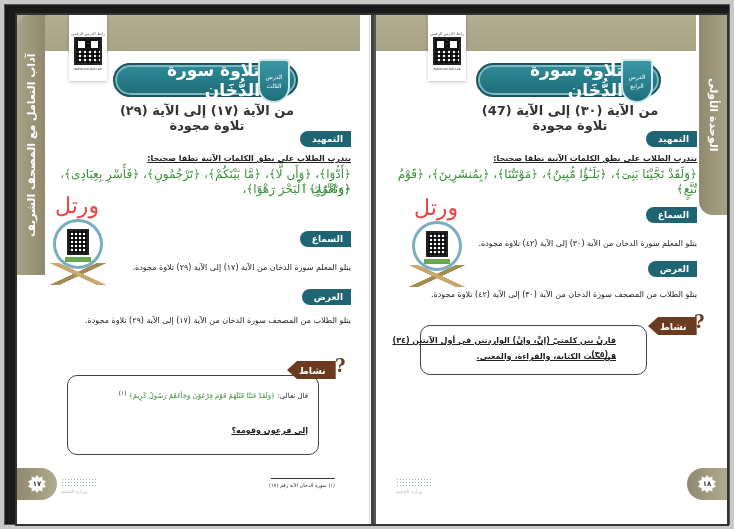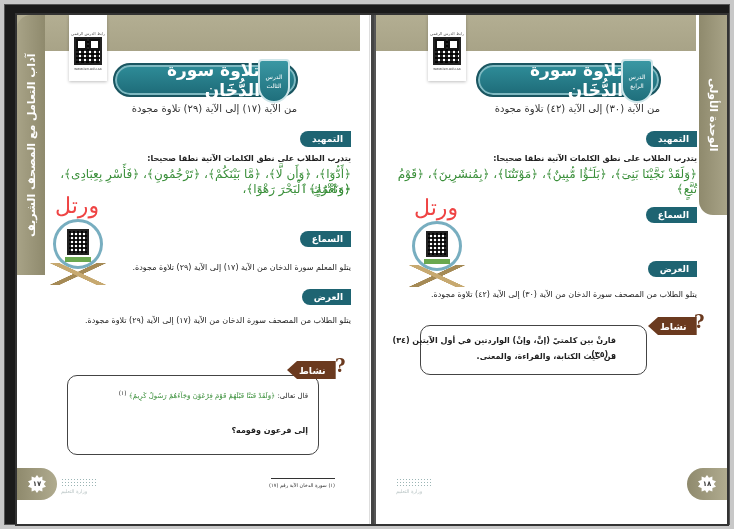--- a/index.html
+++ b/index.html
@@ -66,32 +66,32 @@
   .page.left .title-banner { left: 96px; }
   .page.right .title-banner { left: 100px; }
   .title-text { color: #fff; font-size: 17px; font-weight: bold; direction: rtl; }
   .lesson-shield {
     position: absolute; right: 6px; top: -6px; width: 32px; height: 44px;
     background: linear-gradient(#3a97a3, #1f6f7c); border: 2px solid #cfe6ea;
     border-radius: 4px 4px 16px 16px; color: #fff; font-size: 6px; text-align: center;
     display: flex; flex-direction: column; align-items: center; justify-content: center; line-height: 9px;
   }
   .subtitle {
-    position: absolute; top: 88px; font-size: 10px; font-weight: normal; color: #333; direction: rtl; 
+    position: absolute; top: 88px; font-size: 13px; font-weight: bold; color: #333; direction: rtl; text-align: center;
   }
   .page.left .subtitle { left: 100px; width: 180px; }
   .page.right .subtitle { left: 104px; width: 180px; }
 
   .sec-head {
     position: absolute; height: 16px; padding: 0 8px 0 12px;
     background: #1e6472; color: #fff; font-size: 9px; font-weight: bold;
     border-radius: 9px 0 0 9px; display: flex; align-items: center; direction: rtl;
   }
   .body-text { position: absolute; font-size: 8px; color: #222; direction: rtl; text-align: right; line-height: 14px; }
-  .body-text.bold { font-weight: bold; }
+  .body-text.bold { font-weight: bold; text-decoration: underline; }
   .quran { color: #3a8f3a; font-size: 12px; direction: rtl; text-align: right; line-height: 15px; position: absolute; }
 
   .wartil {
     position: absolute; width: 64px; height: 96px;
   }
   .wartil .word { position: absolute; top: 0; left: 8px; font-family: Liberation Serif, serif; font-size: 22px; color: #ef4444; }
   .wartil .ring {
     position: absolute; top: 26px; left: 6px; width: 50px; height: 50px; border-radius: 50%;
     border: 3px solid #78aec0; background: #fff;
   }
@@ -218,35 +218,36 @@
         <span class="url">www.ien.edu.sa</span>
       </div>
 
       <div class="title-banner">
         <span class="title-text">تلاوة سورة الدُّخَان</span>
         <div class="lesson-shield">
           <span>الدرس</span>
           <span>الرابع</span>
         </div>
       </div>
-      <div class="subtitle">من الآية (٣٠) إلى الآية (٤٢) تلاوة مجودة</div>
+      <div class="subtitle">من الآية (٣٠) إلى الآية (47) تلاوة مجودة</div>
 
       <div class="sec-head" style="right:30px; top:116px;">التمهيد</div>
       <div class="body-text bold" style="right:30px; top:137px; width:290px;">يتدرب الطلاب على نطق الكلمات الآتية نطقا صحيحا:</div>
       <div class="quran" style="right:30px; top:152px; width:300px;">﴿وَلَقَدْ نَجَّيْنَا بَنِىٓ﴾، ﴿بَلَـٰٓؤٌا مُّبِينٌ﴾، ﴿مَوْتَتُنَا﴾، ﴿بِمُنشَرِينَ﴾، ﴿قَوْمُ تُبَّعٍ﴾</div>
 
       <div class="wartil" style="left:30px; top:180px;">
         <span class="word">ورتل</span>
         <div class="ring"></div>
         <div class="mini-qr"></div>
         <div class="green-strip"></div>
         <div class="book"></div>
       </div>
 
       <div class="sec-head" style="right:30px; top:192px;">السماع</div>
+      <div class="body-text" style="right:30px; top:222px; width:260px;">يتلو المعلم سورة الدخان من الآية (٣٠) إلى الآية (٤٢) تلاوة مجودة.</div>
 
       <div class="sec-head" style="right:30px; top:246px;">العرض</div>
       <div class="body-text" style="right:30px; top:273px; width:300px;">يتلو الطلاب من المصحف سورة الدخان من الآية (٣٠) إلى الآية (٤٢) تلاوة مجودة.</div>
 
       <div class="activity" style="left:44px; top:310px; width:227px; height:50px;">
         <div class="body-text bold" style="right:30px; top:8px; width:230px;">قارنْ بين كلمتيّ (إنَّ، وإنْ) الواردتين في أول الآيتين (٣٤) و (٣٥)</div>
         <div class="body-text bold" style="right:30px; top:24px; width:230px;">من حيث الكتابة، والقراءة، والمعنى.</div>
       </div>
       <div class="activity-tag" style="left:272px; top:302px;">نشاط</div>
       <div class="q-mark" style="left:318px; top:296px;">?</div>

